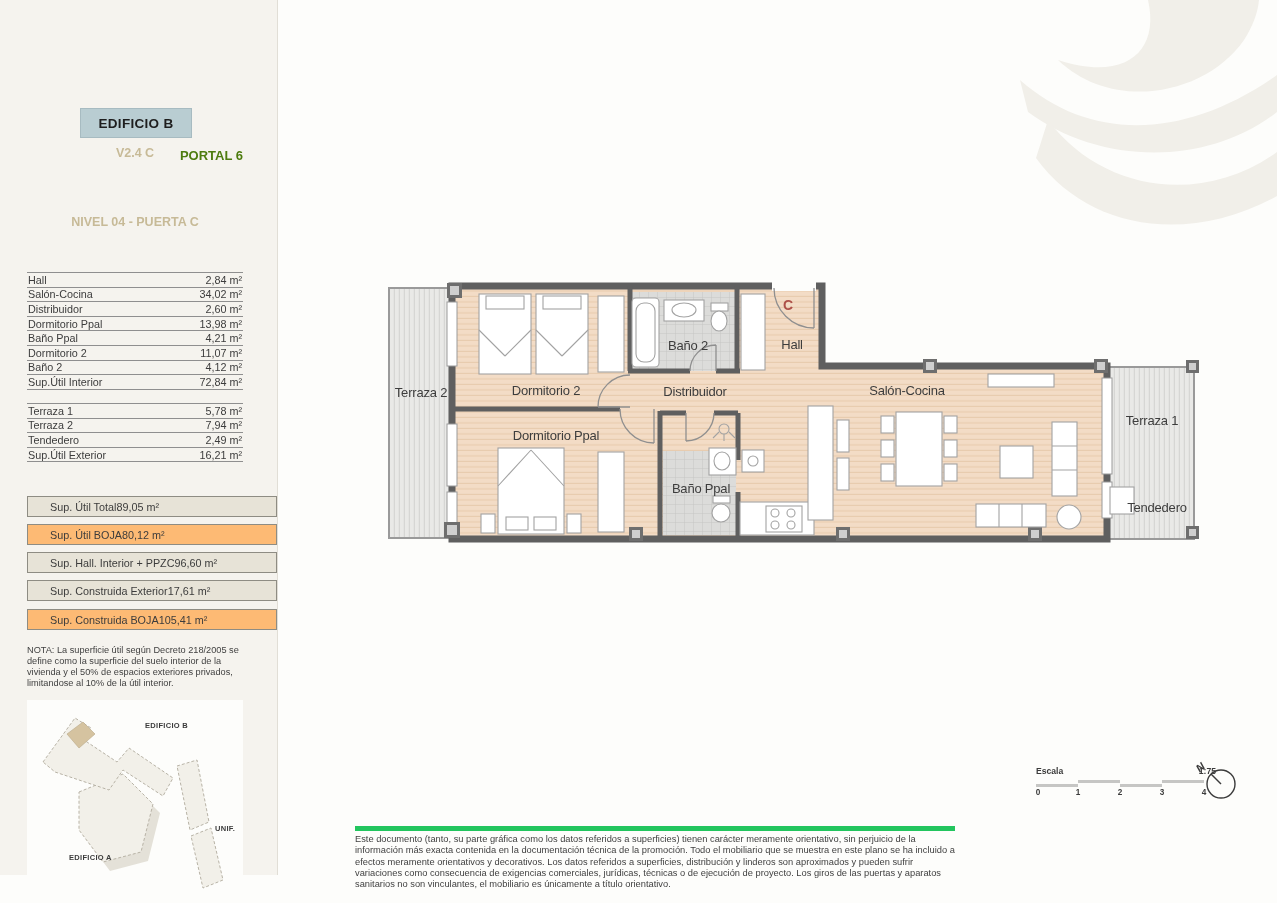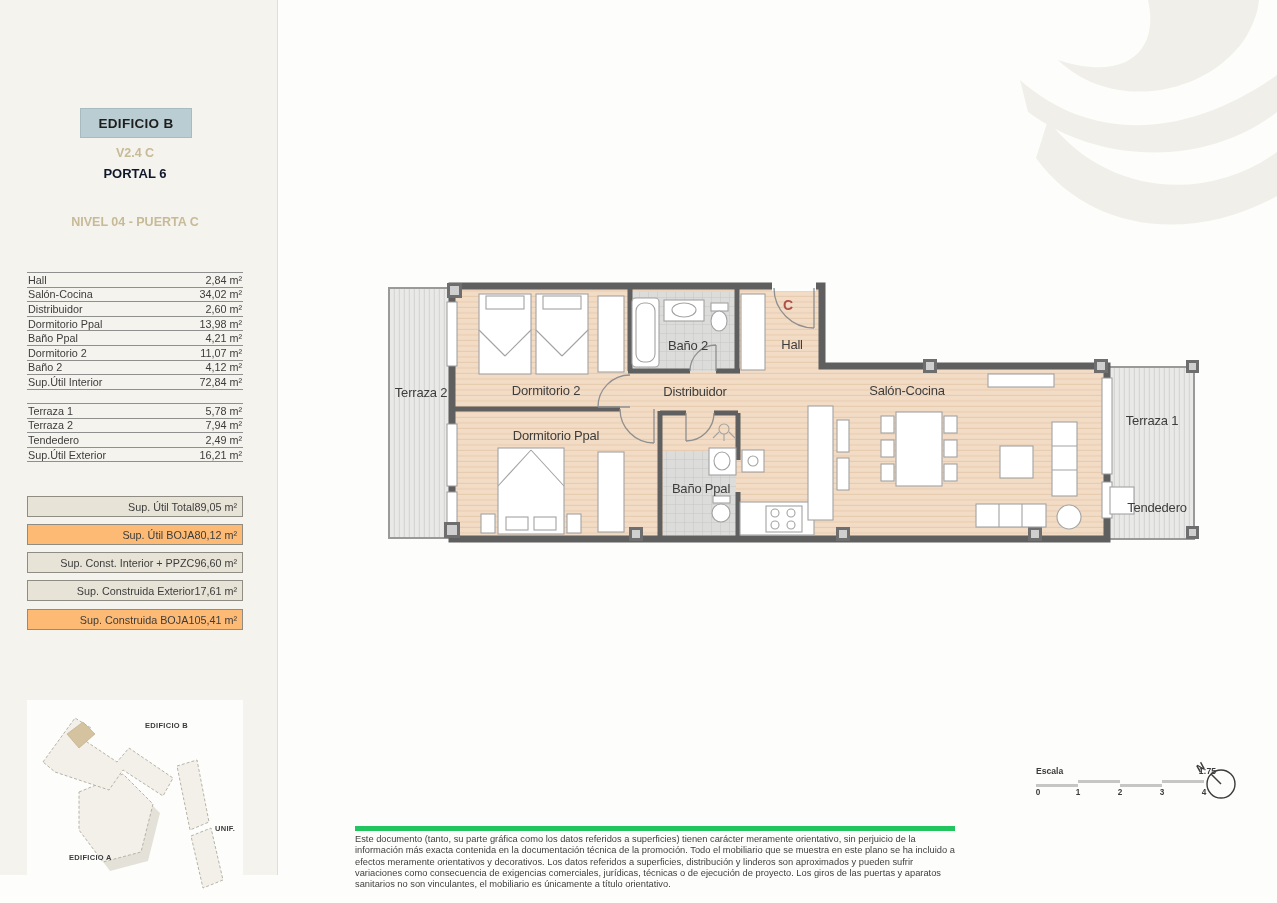--- a/index.html
+++ b/index.html
@@ -15,33 +15,33 @@
     background:#f5f3ee;border-right:1px solid #e1ded6;
   }
   .title-box{
     position:absolute;left:80px;top:108px;width:110px;height:28px;
     background:#b9cdd2;border:1px solid #a7bbc1;
     display:flex;align-items:center;justify-content:center;
     font-size:13.5px;font-weight:bold;color:#1e1e1e;letter-spacing:.3px;
   }
   .subtitle{position:absolute;left:27px;width:216px;text-align:center;font-weight:bold;}
   .sub-code{top:146px;font-size:12.5px;color:#c7ba97;}
-  .sub-portal{top:166px;font-size:13px;color:#0f172a;}
+  .sub-portal{top:148px;font-size:13px;color:#4d7c0f;text-align:right;}
   .sub-level{top:179px;font-size:12.5px;color:#c7ba97;margin-top:36px;}
   .area-table{position:absolute;left:27px;width:216px;border-top:1px solid #8f8f8f;}
   .t1{top:272px;} .t2{top:403px;}
   .area-row{
     display:flex;justify-content:space-between;align-items:center;
     height:13.6px;border-bottom:1px solid #8f8f8f;
     font-size:10.8px;color:#3c3c3c;padding:0 1px;
   }
   .sum-box{
     position:absolute;left:27px;width:204px;height:19px;
-    border:1px solid #8e8c83;padding:0 5px;
-    display:flex;justify-content:flex-end;align-items:center;
+    border:1px solid #8e8c83;padding:0 22px;
+    display:flex;justify-content:flex-start;align-items:center;
     font-size:10.8px;color:#3c3c3c;
   }
   .sb-dark{background:#e7e3d7;} .sb-light{background:#fdba74;}
   .nota{
     position:absolute;left:27px;top:645px;width:216px;
     font-size:9.2px;line-height:1.2;color:#3f3f3f;
   }
   .siteplan{
     position:absolute;left:27px;top:700px;width:216px;height:190px;
     background:#fdfdfb;
@@ -136,32 +136,33 @@
 
   <div class="sum-box sb-dark" style="top:496px">
       <span>Sup. Útil Total</span>
       <span>89,05 m²</span>
     </div>
   <div class="sum-box sb-light" style="top:524px">
       <span>Sup. Útil BOJA</span>
       <span>80,12 m²</span>
     </div>
   <div class="sum-box sb-dark" style="top:552px">
-      <span>Sup. Const. Interior + PPZC</span>
+      <span>Sup. Hall. Interior + PPZC</span>
       <span>96,60 m²</span>
     </div>
   <div class="sum-box sb-dark" style="top:580px">
       <span>Sup. Construida Exterior</span>
       <span>17,61 m²</span>
     </div>
   <div class="sum-box sb-light" style="top:609px">
       <span>Sup. Construida BOJA</span>
       <span>105,41 m²</span>
     </div>
 
+  <div class="nota">NOTA: La superficie útil según Decreto 218/2005 se define como la superficie del suelo interior de la vivienda y el 50% de espacios exteriores privados, limitandose al 10% de la útil interior.</div>
 
   <div class="siteplan">
     <svg width="216" height="190" viewBox="0 0 216 190">
       <g>
         <polygon points="59,101 103,83 133,113 121,161 83,171 59,139" fill="#e4e1d8"></polygon>
       </g>
       <g>
         <polygon points="52,92 96,74 126,104 114,152 76,162 52,130" fill="#f2f0e9" stroke="#b8b3a6" stroke-width="1" stroke-dasharray="3,2"></polygon>
       </g>
       <g>

